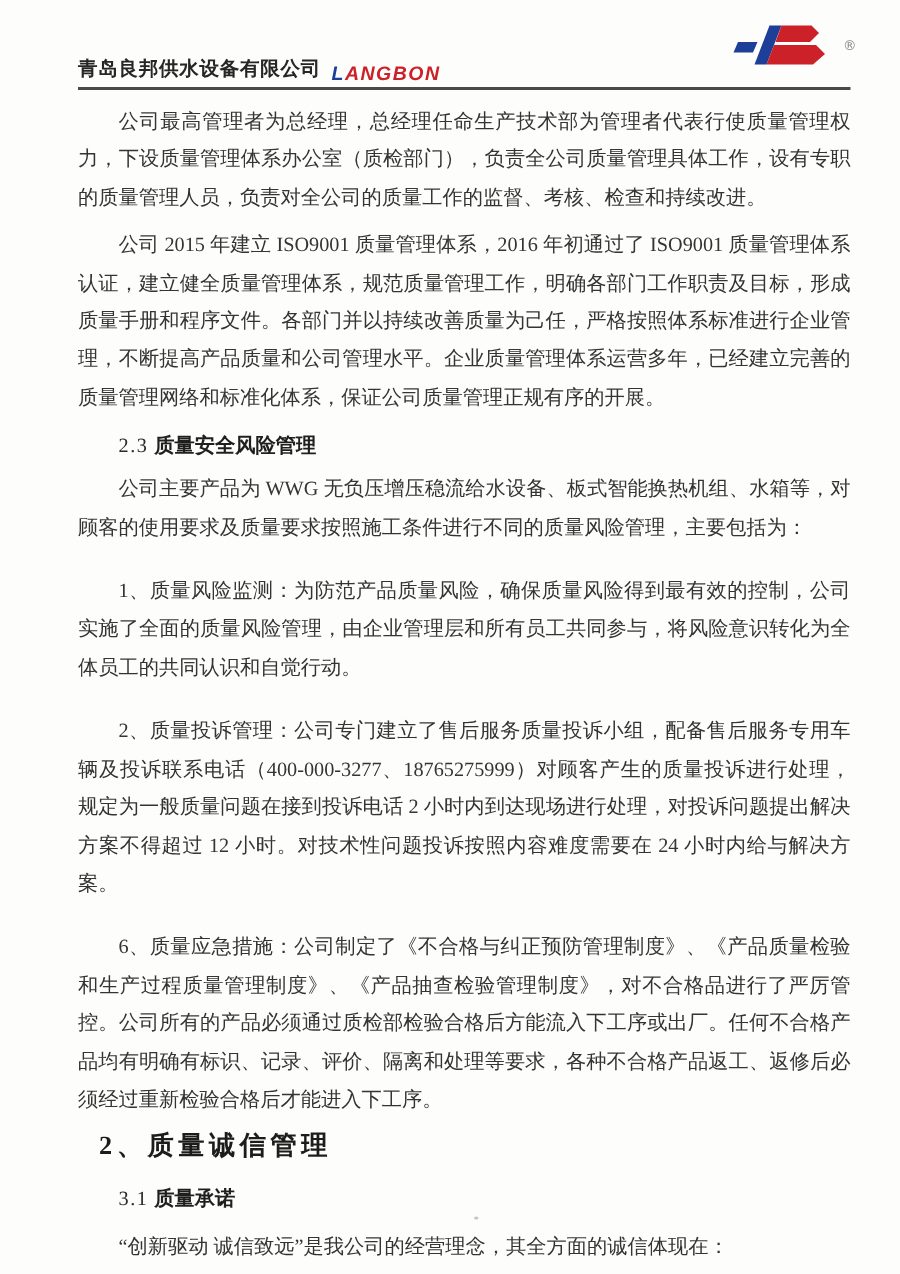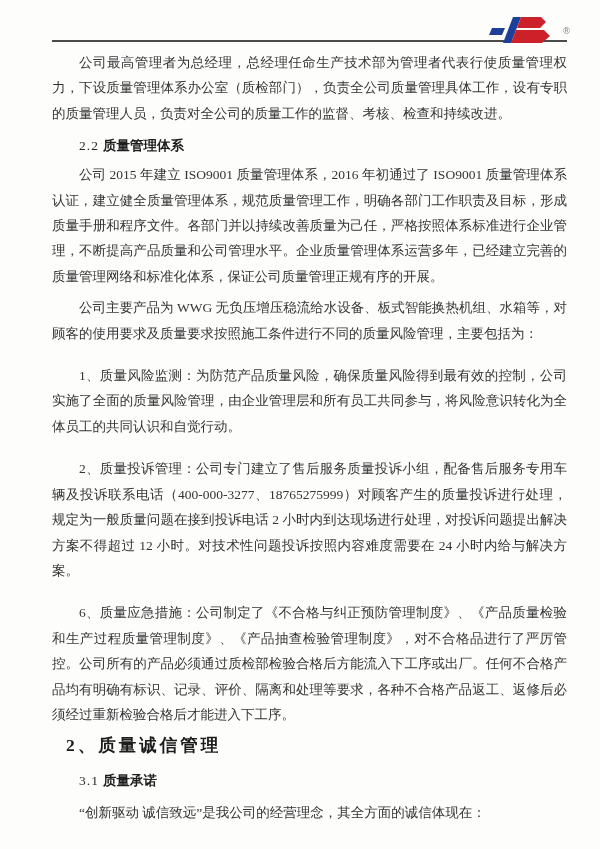--- a/index.html
+++ b/index.html
@@ -95,39 +95,43 @@
     width:3px;height:2px;background:#c6c6c3;border-radius:50%;
   }
 </style>
 </head>
 <body>
 
 <div class="page">
   <div class="content">
 
     <header>
+      <span class="h-right">
+        <span class="h-company">青岛良邦供水设备有限公司</span>
+        <span class="logo-word"><span class="lw-l">L</span><span class="lw-rest">ANGBON</span></span>
+      </span>
       <div class="logo-mark">
         <svg width="86" height="32" viewBox="0 0 86 32" xmlns="http://www.w3.org/2000/svg">
 
           <polygon points="24,29 34,3 42,3 32,29" fill="#1d3f97"></polygon>
           <polygon points="13,14 26,14 23,21 10,21" fill="#1d3f97"></polygon>
 
           <polygon points="42,3 62,3 67,8 61,14 38,14" fill="#cc2128"></polygon>
           <polygon points="37,16 65,16 71,22 63,29 32,29" fill="#cc2128"></polygon>
         </svg>
         <span class="reg">®</span>
       </div>
     </header>
 
     <p class="para p-intro">公司最高管理者为总经理，总经理任命生产技术部为管理者代表行使质量管理权力，下设质量管理体系办公室（质检部门），负责全公司质量管理具体工作，设有专职的质量管理人员，负责对全公司的质量工作的监督、考核、检查和持续改进。</p>
 
-    <h3 class="sec"><span class="num">2.2</span><span class="txt">质量管理体系</span></h3>
 
     <p class="para p-after-h">公司 2015 年建立 ISO9001 质量管理体系，2016 年初通过了 ISO9001 质量管理体系认证，建立健全质量管理体系，规范质量管理工作，明确各部门工作职责及目标，形成质量手册和程序文件。各部门并以持续改善质量为己任，严格按照体系标准进行企业管理，不断提高产品质量和公司管理水平。企业质量管理体系运营多年，已经建立完善的质量管理网络和标准化体系，保证公司质量管理正规有序的开展。</p>
 
+    <h3 class="sec"><span class="num">2.3</span><span class="txt">质量安全风险管理</span></h3>
 
     <p class="para p-after-h">公司主要产品为 WWG 无负压增压稳流给水设备、板式智能换热机组、水箱等，对顾客的使用要求及质量要求按照施工条件进行不同的质量风险管理，主要包括为：</p>
 
     <p class="para p-item">1、质量风险监测：为防范产品质量风险，确保质量风险得到最有效的控制，公司实施了全面的质量风险管理，由企业管理层和所有员工共同参与，将风险意识转化为全体员工的共同认识和自觉行动。</p>
 
     <p class="para p-item">2、质量投诉管理：公司专门建立了售后服务质量投诉小组，配备售后服务专用车辆及投诉联系电话（400-000-3277、18765275999）对顾客产生的质量投诉进行处理，规定为一般质量问题在接到投诉电话 2 小时内到达现场进行处理，对投诉问题提出解决方案不得超过 12 小时。对技术性问题投诉按照内容难度需要在 24 小时内给与解决方案。</p>
 
     <p class="para p-item">6、质量应急措施：公司制定了《不合格与纠正预防管理制度》、《产品质量检验和生产过程质量管理制度》、《产品抽查检验管理制度》，对不合格品进行了严厉管控。公司所有的产品必须通过质检部检验合格后方能流入下工序或出厂。任何不合格产品均有明确有标识、记录、评价、隔离和处理等要求，各种不合格产品返工、返修后必须经过重新检验合格后才能进入下工序。</p>
 
     <h2 class="sec-big">2、质量诚信管理</h2>

